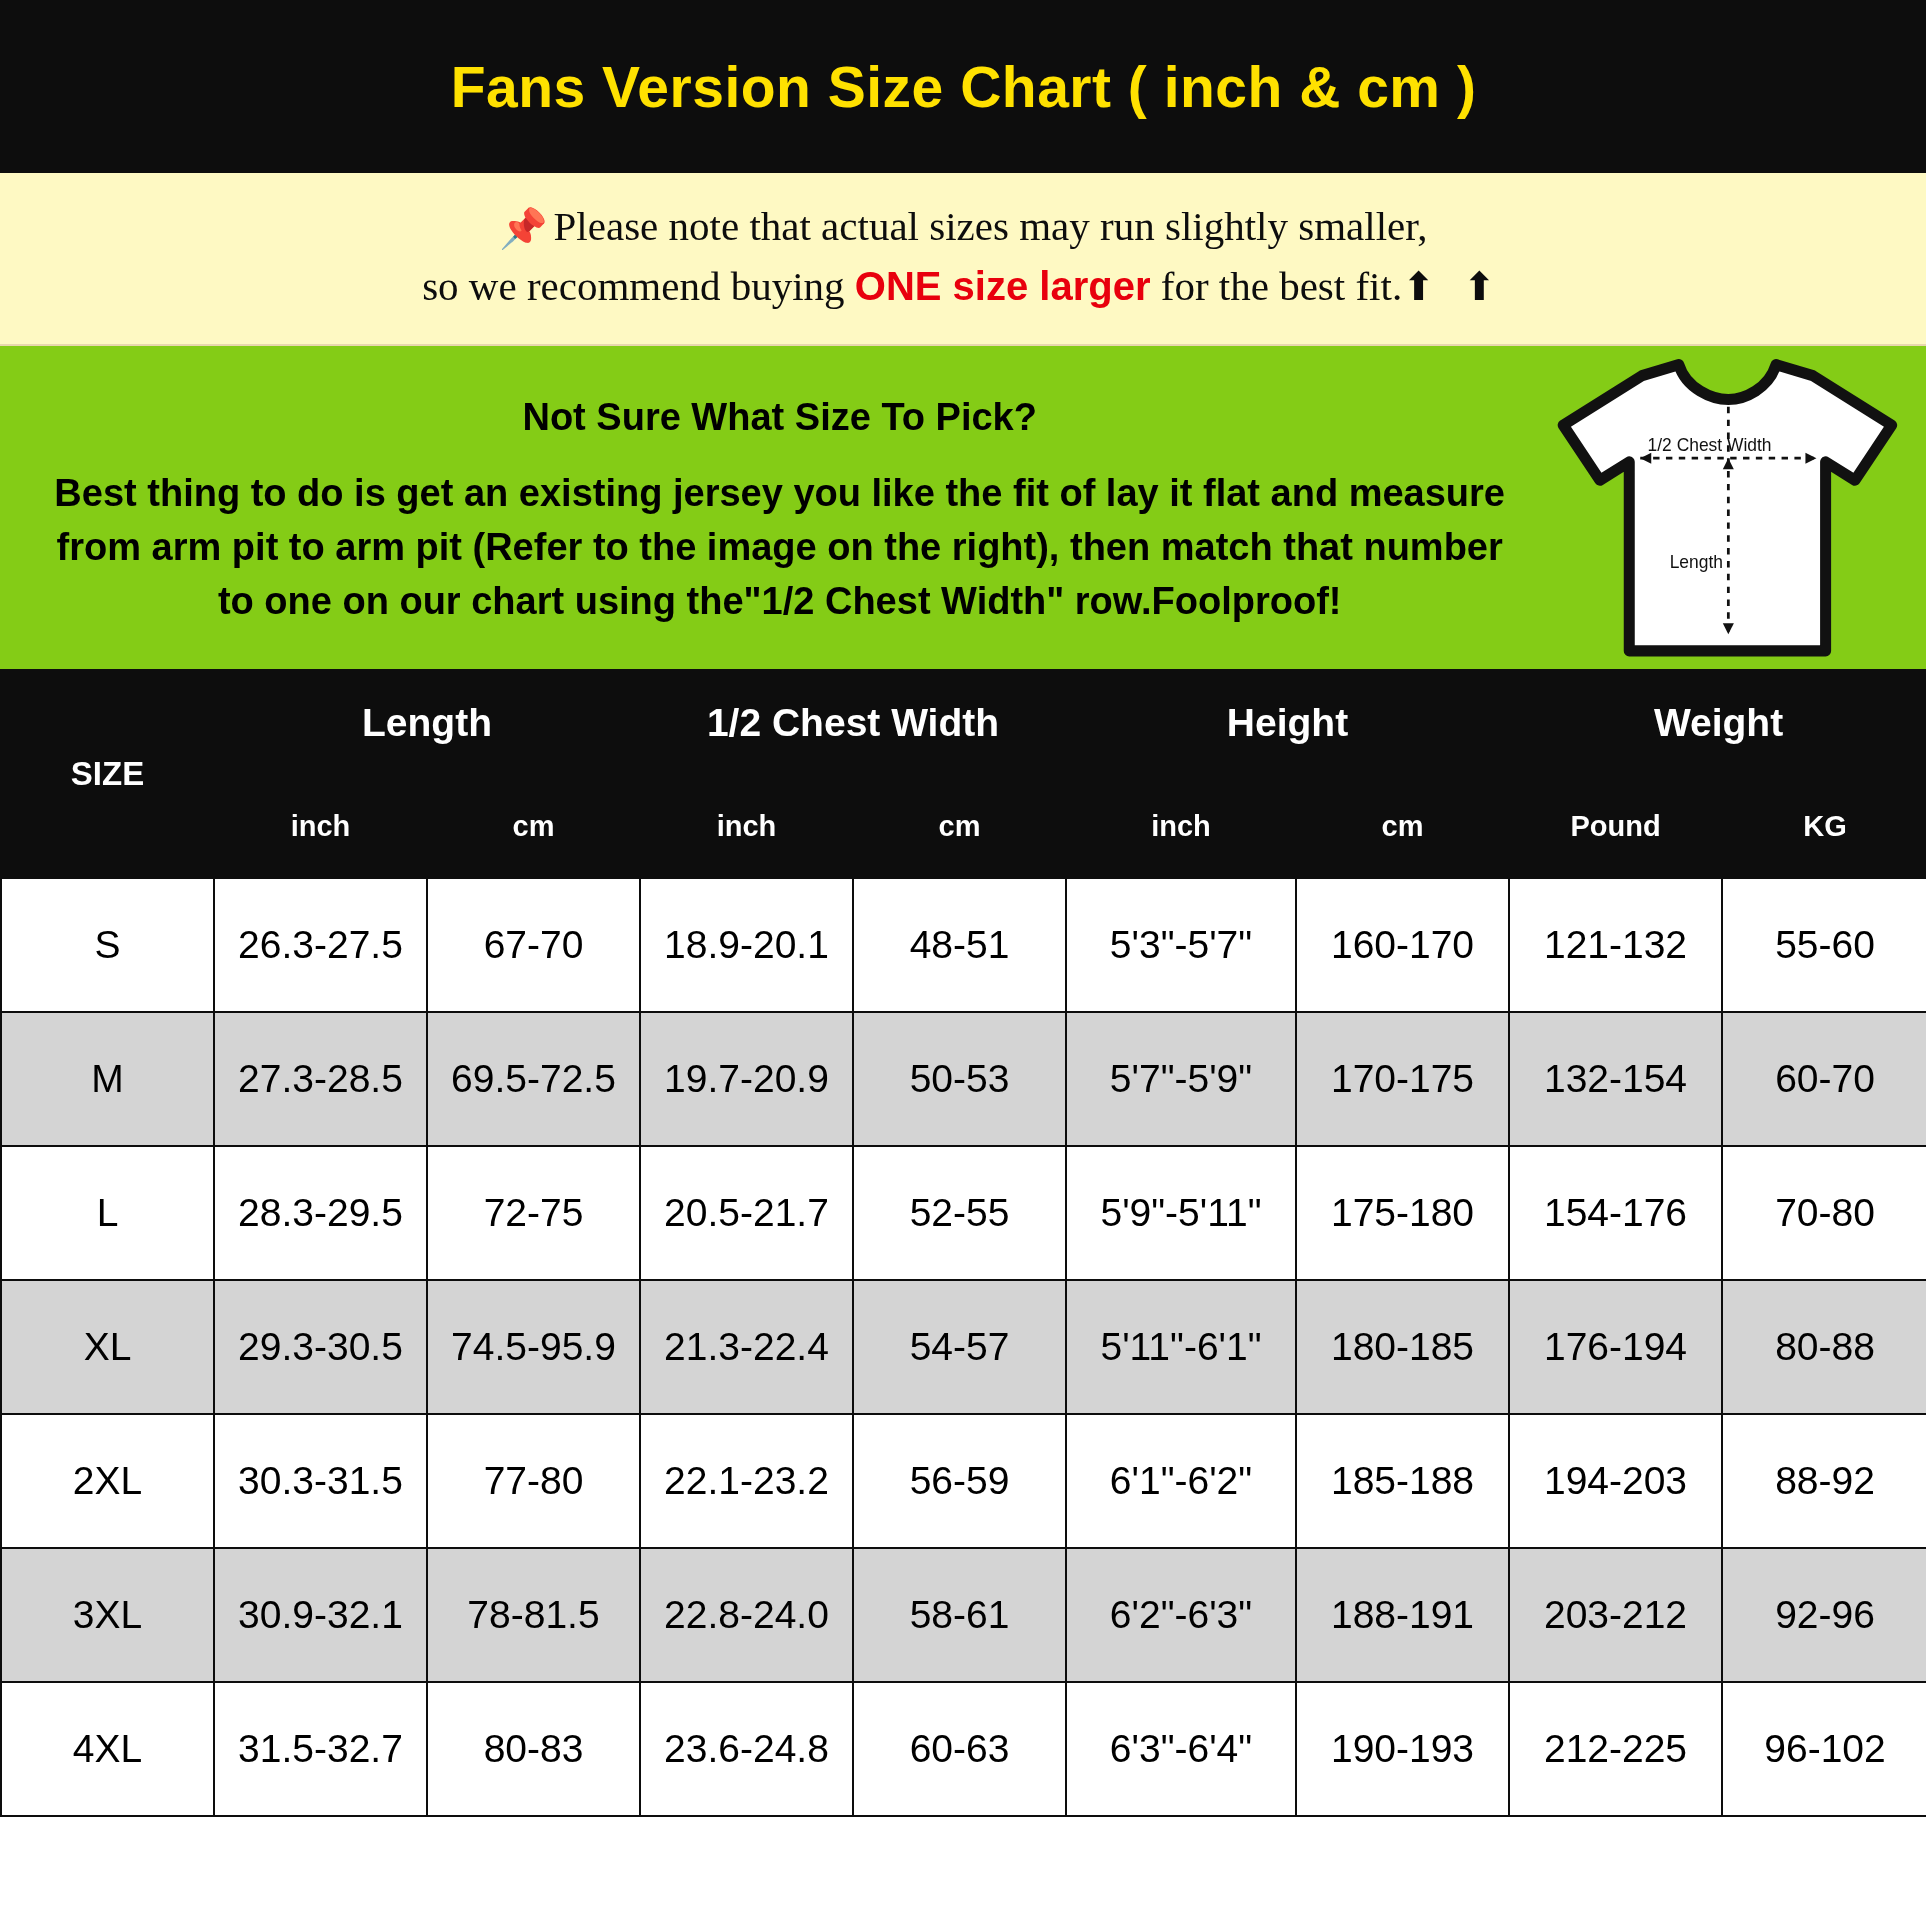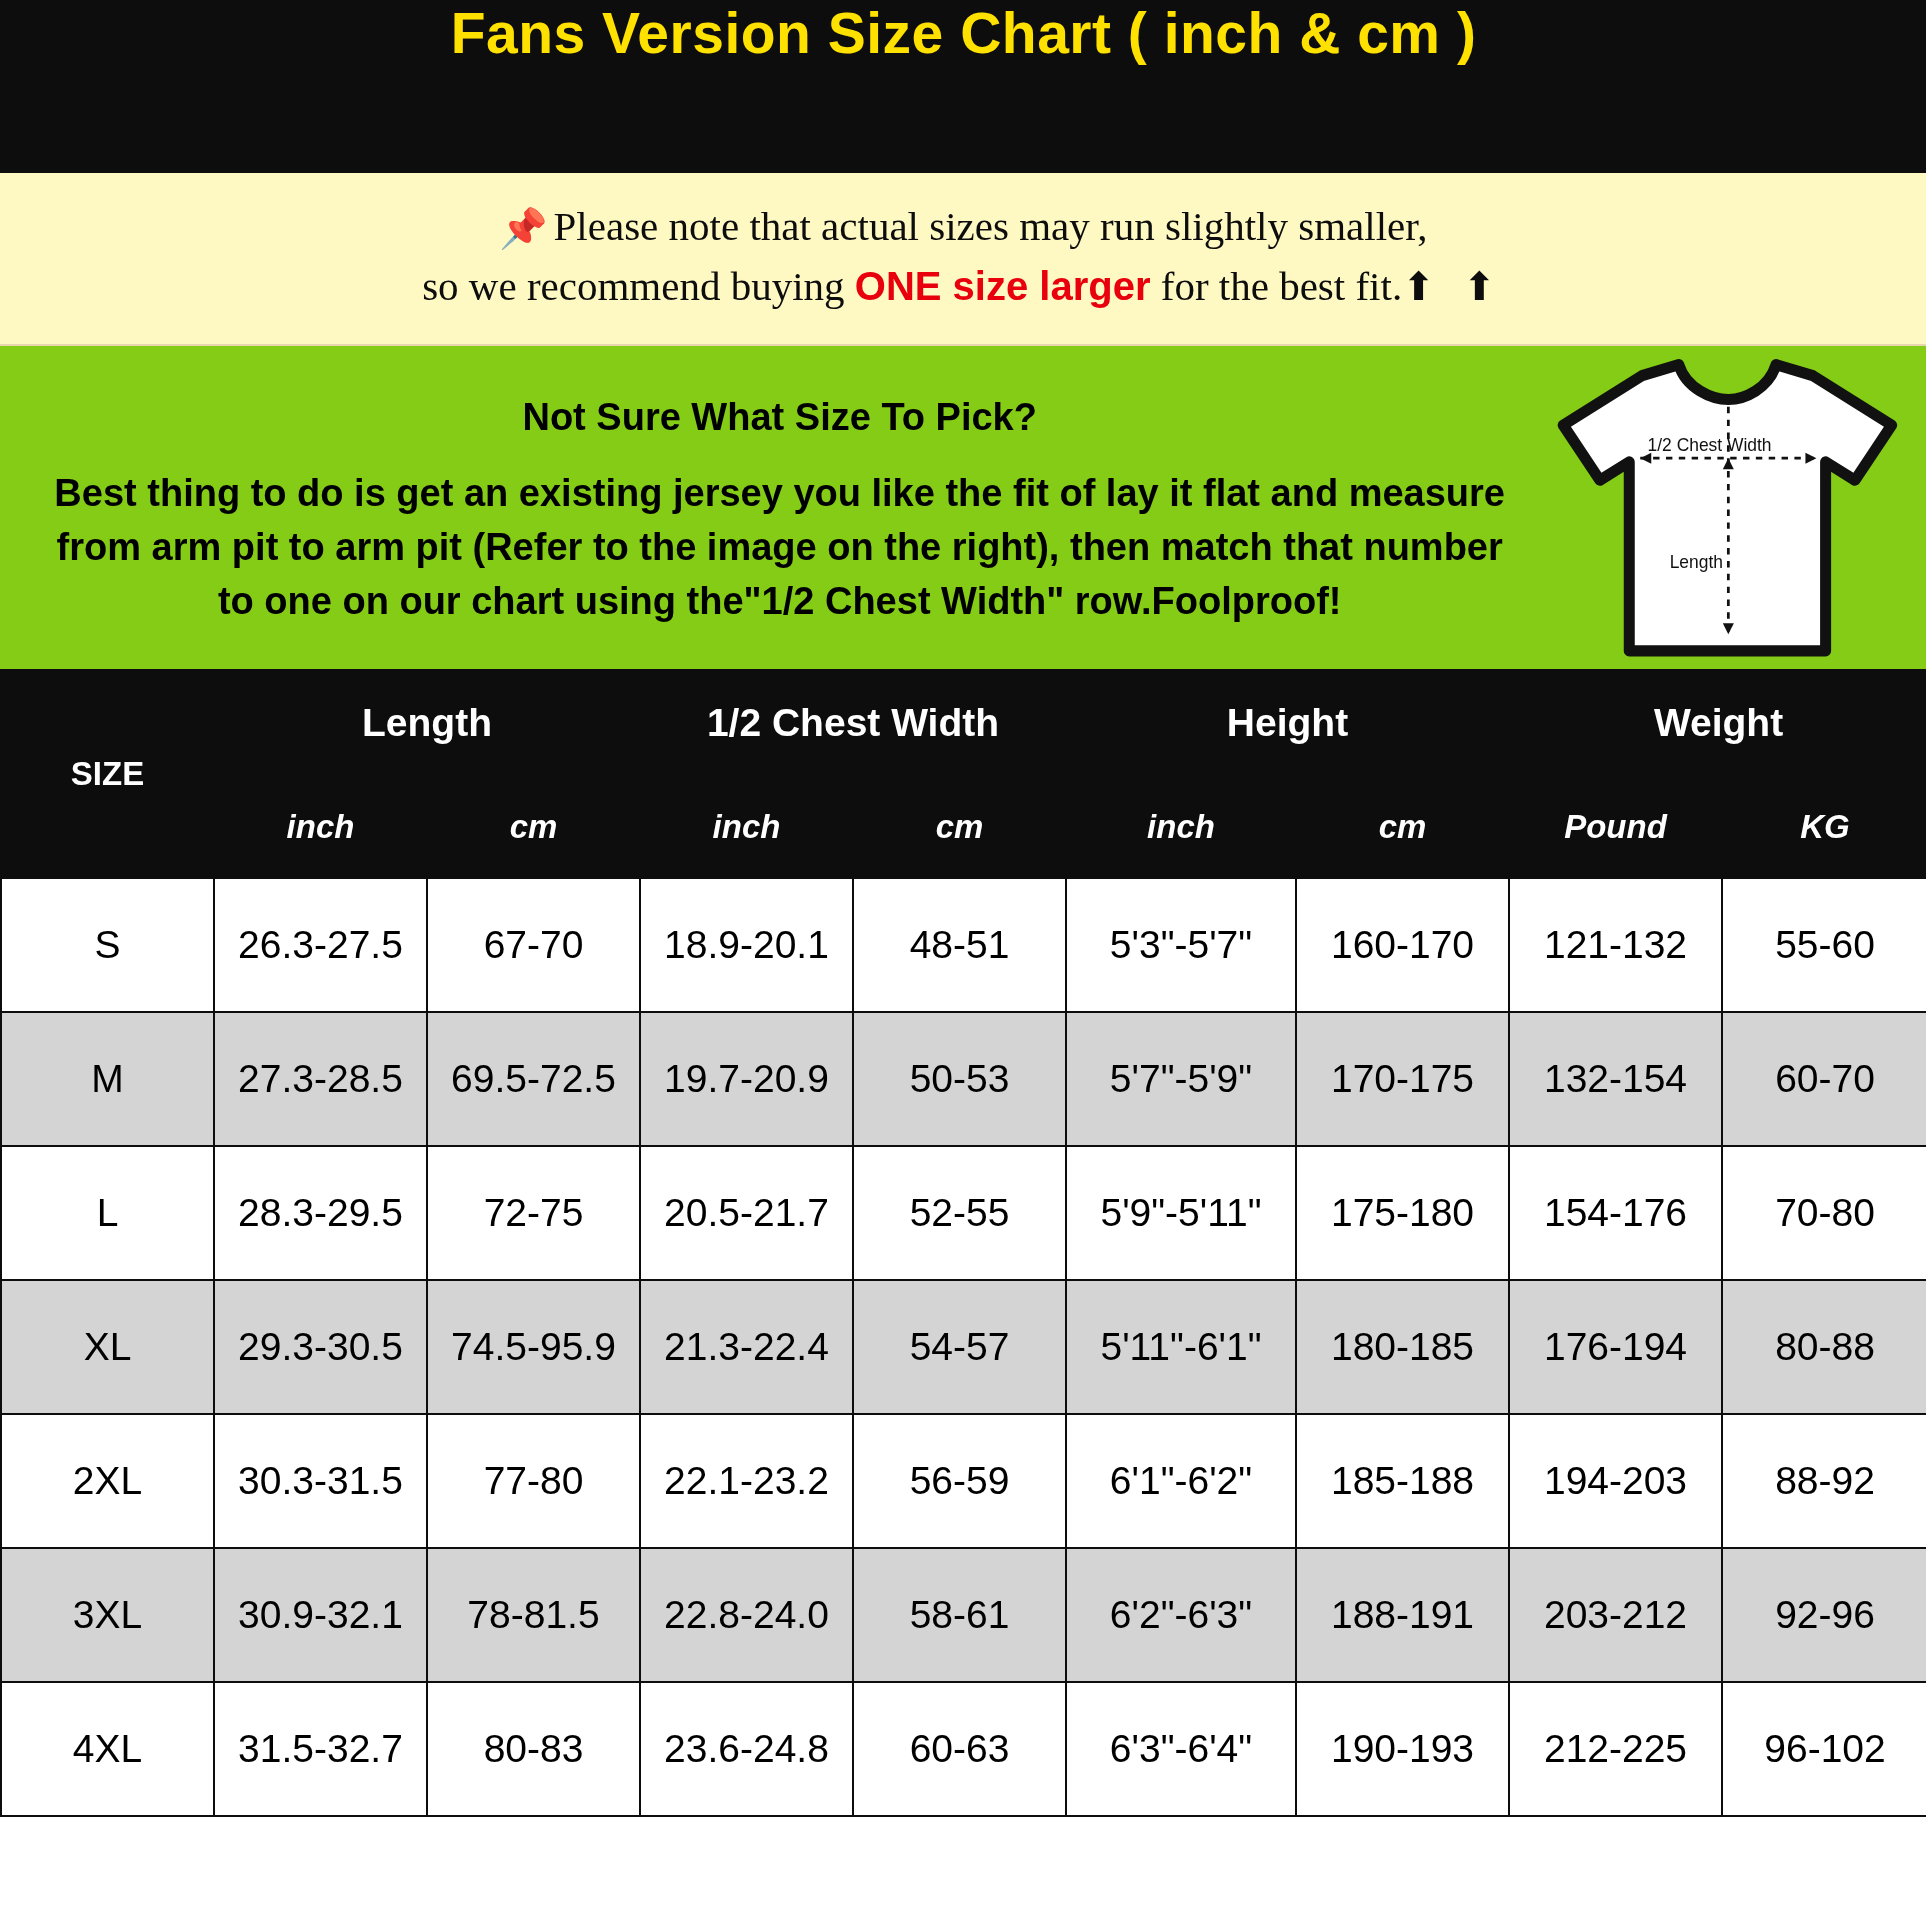--- a/index.html
+++ b/index.html
@@ -19,21 +19,21 @@
     height: 1931px;
     position: relative;
     box-sizing: border-box;
   }
 
   
   .title-bar {
     background: #0d0d0d;
     height: 173px;
     display: flex;
-    align-items: flex-start;
+    align-items: center;
     justify-content: center;
   }
   .title-text {
     color: #ffe100;
     font-size: 57px;
     font-weight: bold;
     letter-spacing: 0.5px;
     text-align: center;
     font-family: "Liberation Sans", sans-serif;
   }
@@ -116,23 +116,22 @@
   thead th {
     background: #0d0d0d;
     color: #ffffff;
     font-weight: bold;
   }
   th.group-head {
     font-size: 39px;
     height: 101px;
   }
   th.sub-head {
-    font-size: 33px;
+    font-size: 29px;
     height: 99px;
-    font-style: italic;
   }
   th.size-head {
     font-size: 33px;
   }
   tbody td {
     font-size: 39px;
     height: 130px;
     background: #ffffff;
   }
   tbody tr.alt td {

